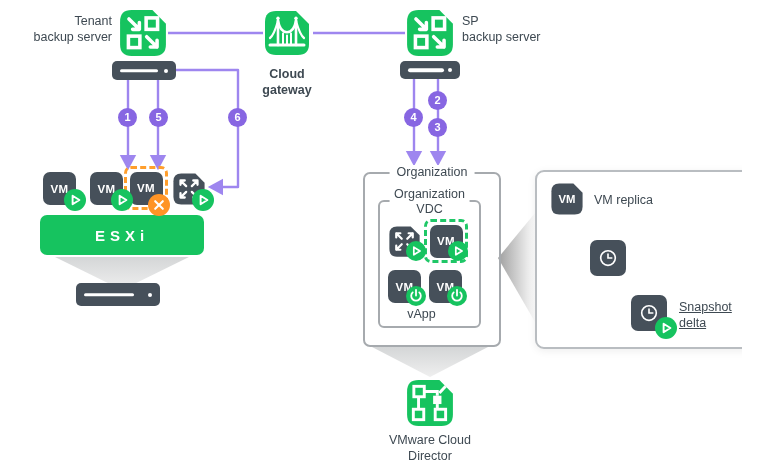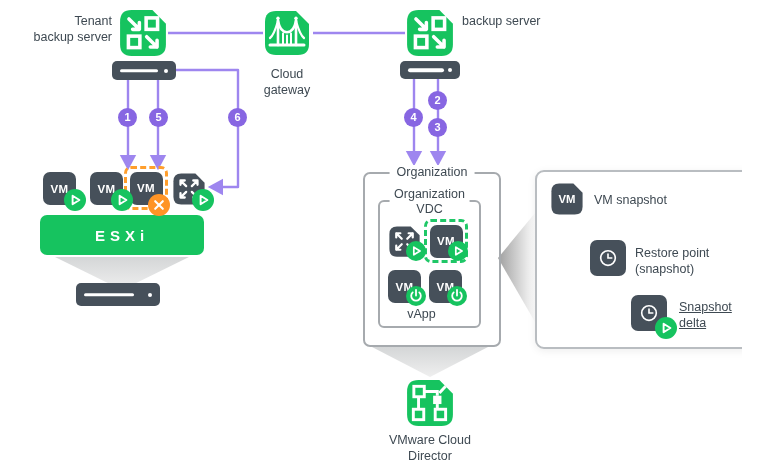--- a/index.html
+++ b/index.html
@@ -96,36 +96,37 @@
       <path d="M7 36 H41" stroke-width="3"></path>
       <path d="M15 11 V36 M33 11 V36" stroke-width="2.6"></path>
       <circle cx="15" cy="9.2" r="1.7" fill="#fff" stroke="none"></circle>
       <circle cx="33" cy="9.2" r="1.7" fill="#fff" stroke="none"></circle>
       <path d="M15 12 C18 27 30 27 33 12" stroke-width="2.6"></path>
       <path d="M15 12 Q11 26 7 29 M33 12 Q37 26 41 29" stroke-width="2.2"></path>
       <path d="M20 24.6 V36 M24 26.4 V36 M28 24.6 V36" stroke-width="2"></path>
     </g>
   </svg>
 
-  <div class="abs lbl center" style="left:253px;top:66px;width:68px;">
+  <div class="abs lbl center" style="left:253px;top:66px;width:68px;font-weight:bold;">
     <div>Cloud</div>
     <div>gateway</div>
   </div>
 
   <svg class="abs" style="left:405px;top:8px;" width="50" height="50" viewBox="0 0 48 48">
     <path d="M13 2 H33 L46 15 V35 Q46 46 35 46 H13 Q2 46 2 35 V13 Q2 2 13 2 Z" fill="#16c35f"></path>
     <g stroke="#fff" stroke-width="3.4" fill="none" stroke-linecap="round">
       <rect x="27" y="9.5" width="11" height="11"></rect>
       <rect x="10" y="27" width="11" height="11"></rect>
       <path d="M10.5 10.5 L20.5 20.5 M20.5 20.5 V14 M20.5 20.5 H14"></path>
       <path d="M27.5 27.5 L37.5 37.5 M37.5 37.5 V31 M37.5 37.5 H31"></path>
     </g>
   </svg>
 
   <div class="abs lbl" style="left:462px;top:13px;width:95px;">
+    <div>SP</div>
     <div>backup server</div>
   </div>
 
   <div class="server-bar" style="left:400px;top:61px;width:60px;height:18px;">
     <span class="slot"></span>
     <span class="dot"></span>
   </div>
 
   <div class="badge-num" style="left:118px;top:108px;">1</div>
   <div class="badge-num" style="left:149px;top:108px;">5</div>
@@ -256,31 +257,27 @@
     <div>VMware Cloud</div>
     <div>Director</div>
   </div>
 
   <div class="rbox" style="left:535px;top:170px;width:233px;height:175px;">
 
     <svg style="position:absolute;left:13px;top:10px;" width="34" height="34" viewBox="0 0 48 48">
       <path d="M13 2 H33 L46 15 V35 Q46 46 35 46 H13 Q2 46 2 35 V13 Q2 2 13 2 Z" fill="#46505a"></path>
       <text x="24" y="30" text-anchor="middle" font-size="16" font-weight="bold" fill="#fff">VM</text>
     </svg>
-    <div class="lbl" style="position:absolute;left:57px;top:20px;">VM snapshot</div>
+    <div class="lbl" style="position:absolute;left:57px;top:20px;">VM replica</div>
 
     <div class="icon-sq" style="position:absolute;left:53px;top:68px;width:36px;height:36px;">
       <svg width="26" height="26" viewBox="0 0 48 48">
         <circle cx="24" cy="24" r="13.5" fill="none" stroke="#fff" stroke-width="3"></circle>
         <path d="M24 16.5 V24 H31" fill="none" stroke="#fff" stroke-width="3" stroke-linecap="round"></path>
       </svg>
-    </div>
-    <div class="lbl" style="position:absolute;left:98px;top:73px;">
-      <div>Restore point</div>
-      <div>(snapshot)</div>
     </div>
 
     <div class="icon-sq" style="position:absolute;left:94px;top:123px;width:36px;height:36px;">
       <svg width="26" height="26" viewBox="0 0 48 48">
         <circle cx="24" cy="24" r="13.5" fill="none" stroke="#fff" stroke-width="3"></circle>
         <path d="M24 16.5 V24 H31" fill="none" stroke="#fff" stroke-width="3" stroke-linecap="round"></path>
       </svg>
     </div>
     <svg class="mini-badge" style="left:118px;top:145px;" width="22" height="22" viewBox="0 0 22 22">
       <circle cx="11" cy="11" r="11" fill="#16c35f"></circle>

